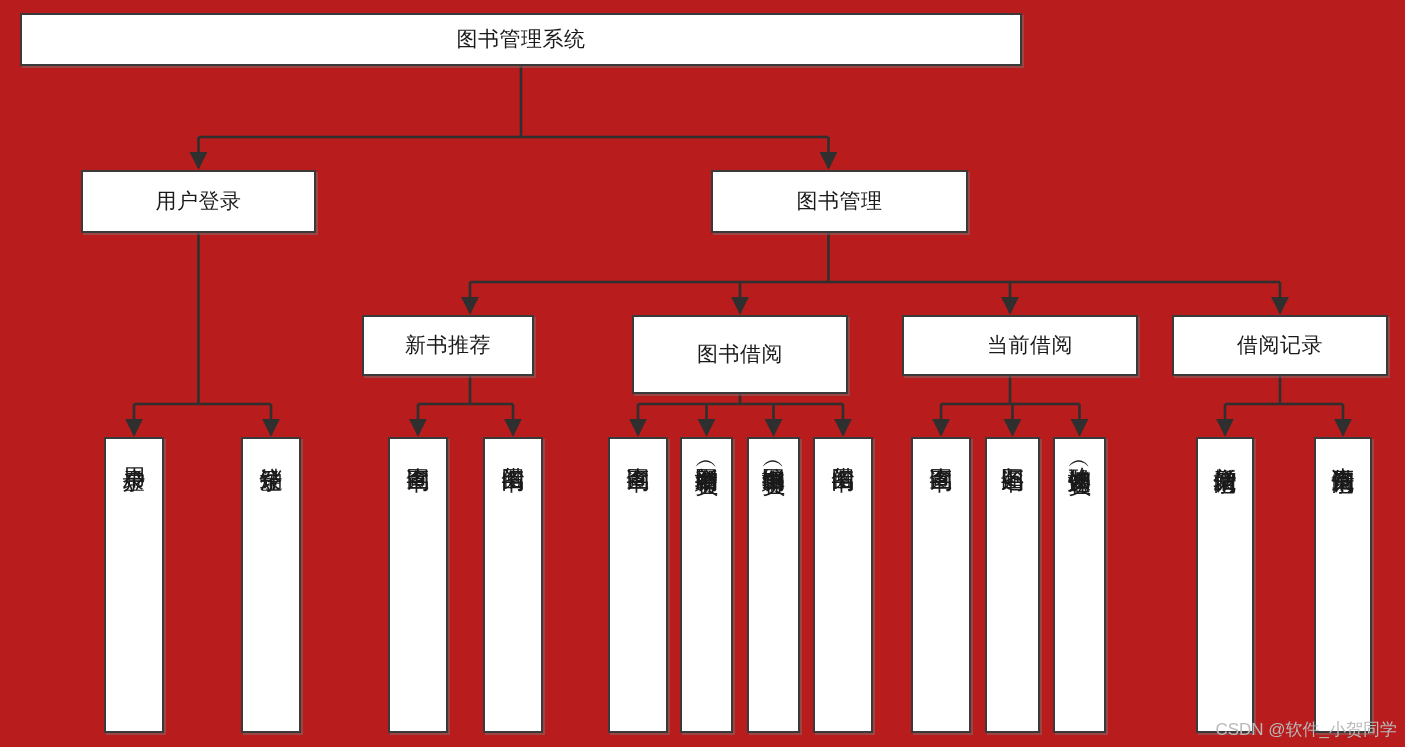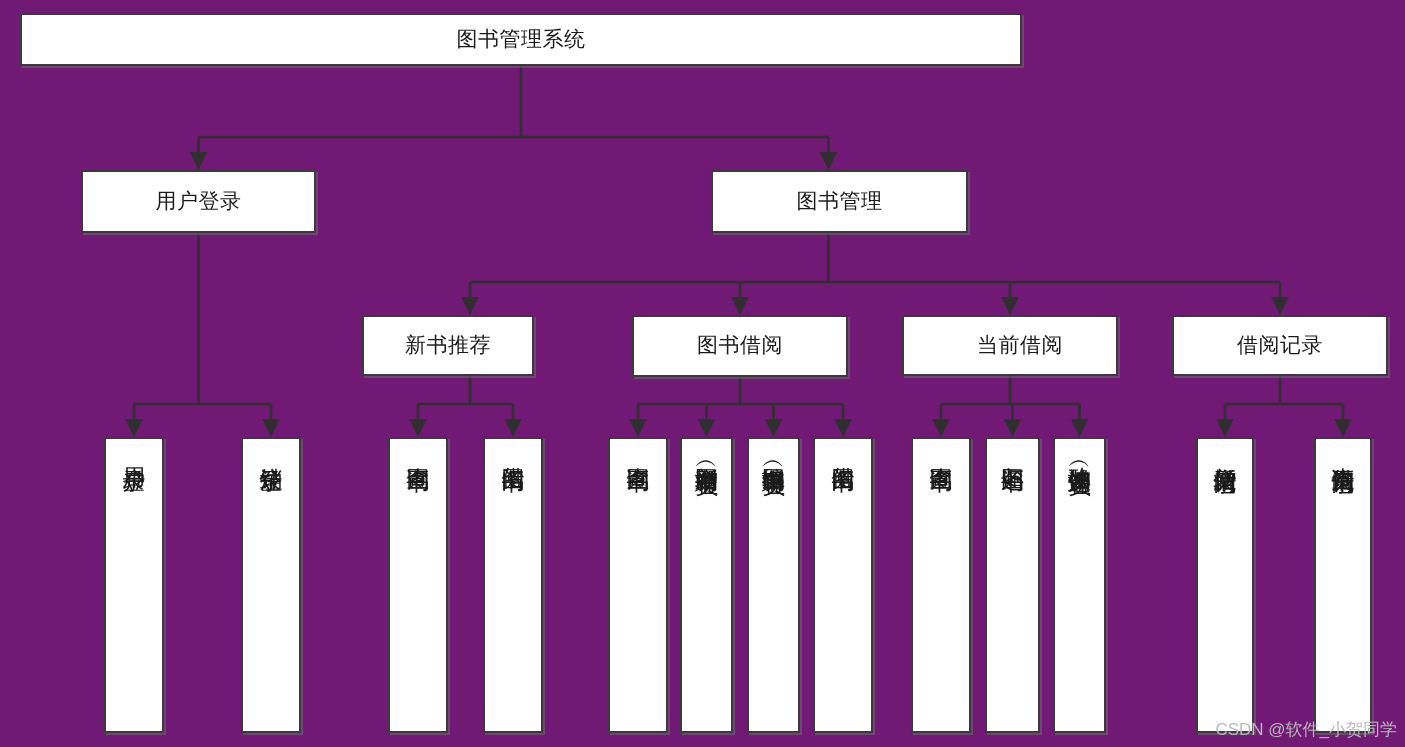--- a/index.html
+++ b/index.html
@@ -7,21 +7,21 @@
     padding: 0;
     background: #ffffff;
   }
   body {
     font-family: "DejaVu Sans", "Liberation Sans", sans-serif;
   }
   #canvas {
     position: relative;
     width: 1405px;
     height: 747px;
-    background: #701a75;
+    background: #b91c1c;
     overflow: hidden;
   }
   #edges {
     position: absolute;
     left: 0;
     top: 0;
     width: 1405px;
     height: 747px;
     pointer-events: none;
   }
@@ -118,24 +118,24 @@
       </div>
       <div class="node horiz" style="left: 81px; top: 170px; width: 235px; height: 63px;">
         <span class="label">用户登录</span>
       </div>
       <div class="node horiz" style="left: 711px; top: 170px; width: 257px; height: 63px;">
         <span class="label">图书管理</span>
       </div>
       <div class="node horiz" style="left: 362px; top: 315px; width: 172px; height: 61px;">
         <span class="label">新书推荐</span>
       </div>
-      <div class="node horiz" style="left: 632px; top: 315px; width: 216px; height: 62px;">
+      <div class="node horiz" style="left: 632px; top: 315px; width: 216px; height: 79px;">
         <span class="label">图书借阅</span>
       </div>
-      <div class="node horiz" style="left: 902px; top: 315px; width: 216px; height: 61px; padding-left: 20px;">
+      <div class="node horiz" style="left: 902px; top: 315px; width: 236px; height: 61px; padding-left: 20px;">
         <span class="label">当前借阅</span>
       </div>
       <div class="node horiz" style="left: 1172px; top: 315px; width: 216px; height: 61px;">
         <span class="label">借阅记录</span>
       </div>
       <div class="node vert" style="left: 104px; top: 437px; width: 60px; height: 296px;">
         <span class="label">用户登录</span>
       </div>
       <div class="node vert" style="left: 241px; top: 437px; width: 60px; height: 296px;">
         <span class="label">注销登录</span>

